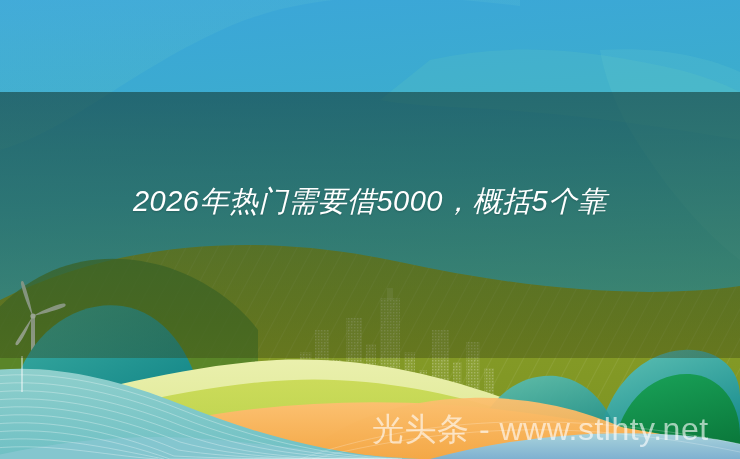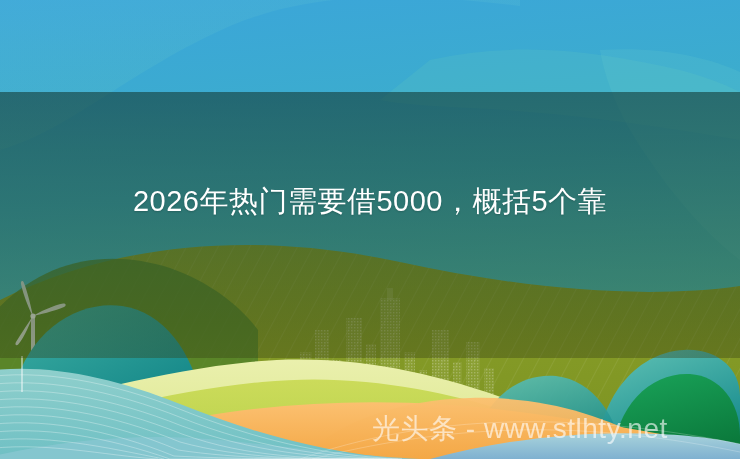--- a/index.html
+++ b/index.html
@@ -52,28 +52,29 @@
     color: #ffffff;
     font-size: 29px;
     line-height: 42px;
     letter-spacing: 0.5px;
     font-weight: 400;
     text-shadow: 0 1px 2px rgba(0,0,0,0.18);
   }
   #title-block .tline {
     display: block;
     white-space: nowrap;
+    font-style: italic;
   }
 
   
   #watermark {
     position: absolute;
     left: 372px;
     top: 412px;
-    font-size: 28px;
+    font-size: 32px;
     line-height: 34px;
     color: rgba(255,255,255,0.62);
     white-space: nowrap;
     letter-spacing: 0.5px;
   }
 </style>
 </head>
 <body>
 
 <div id="banner">

